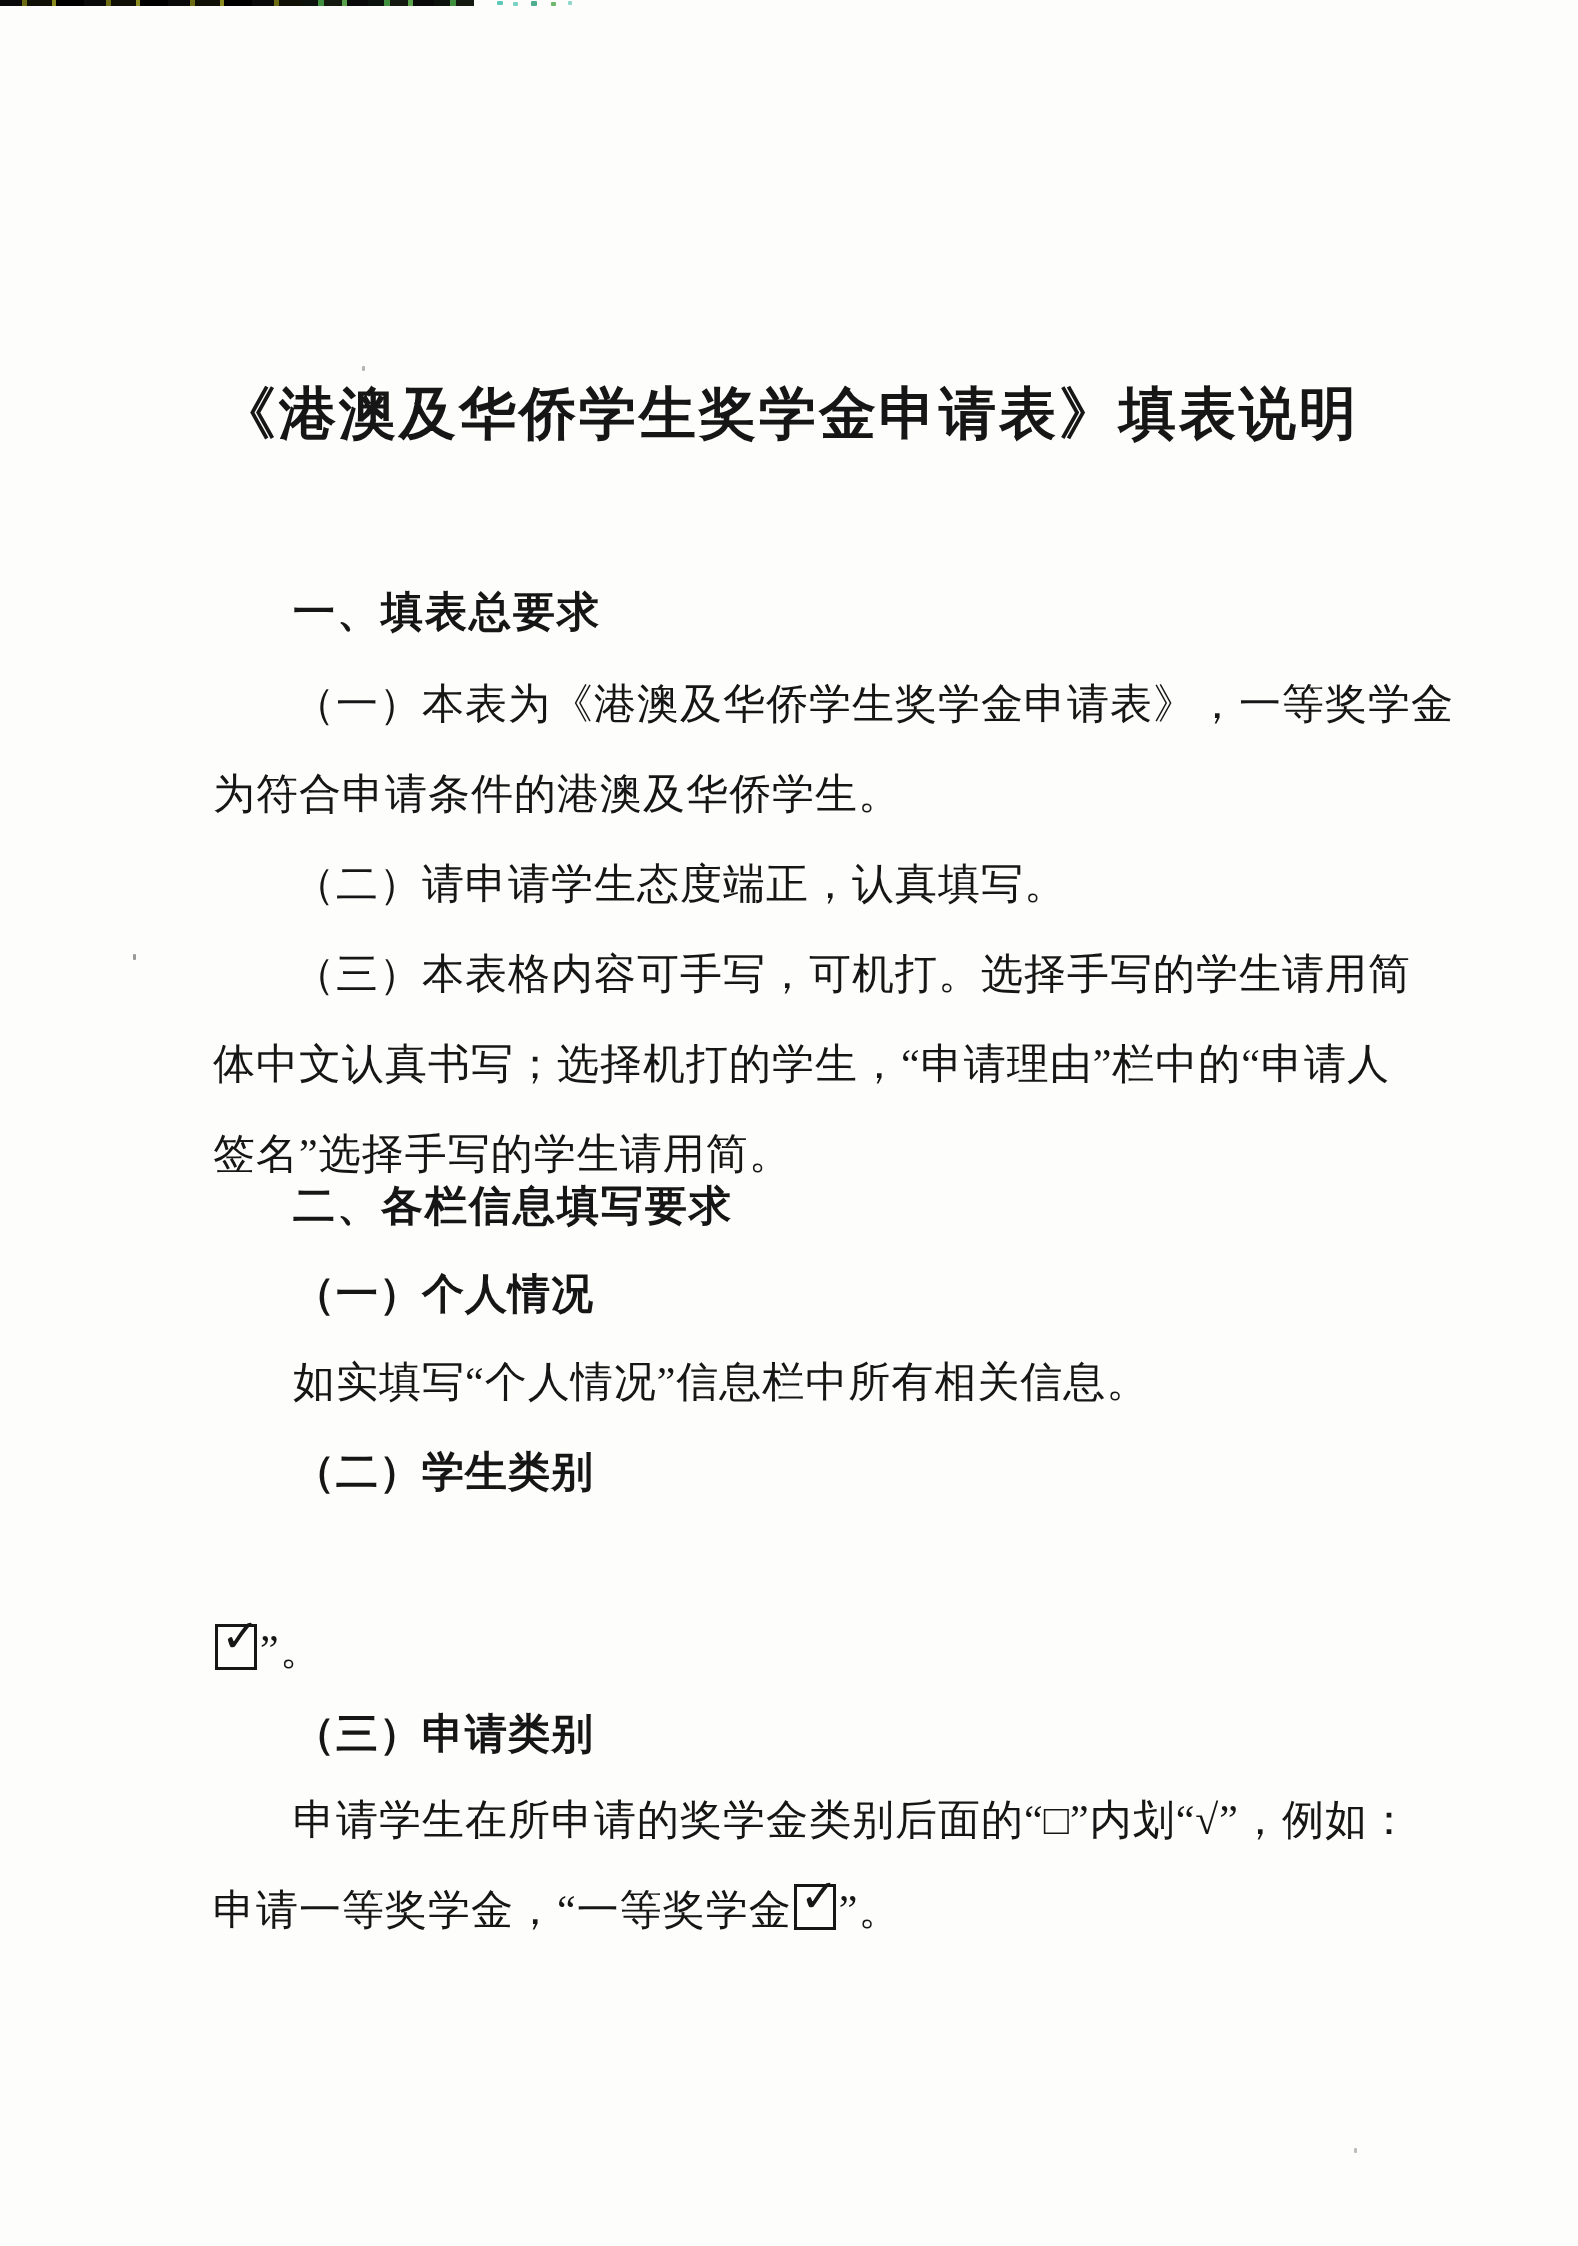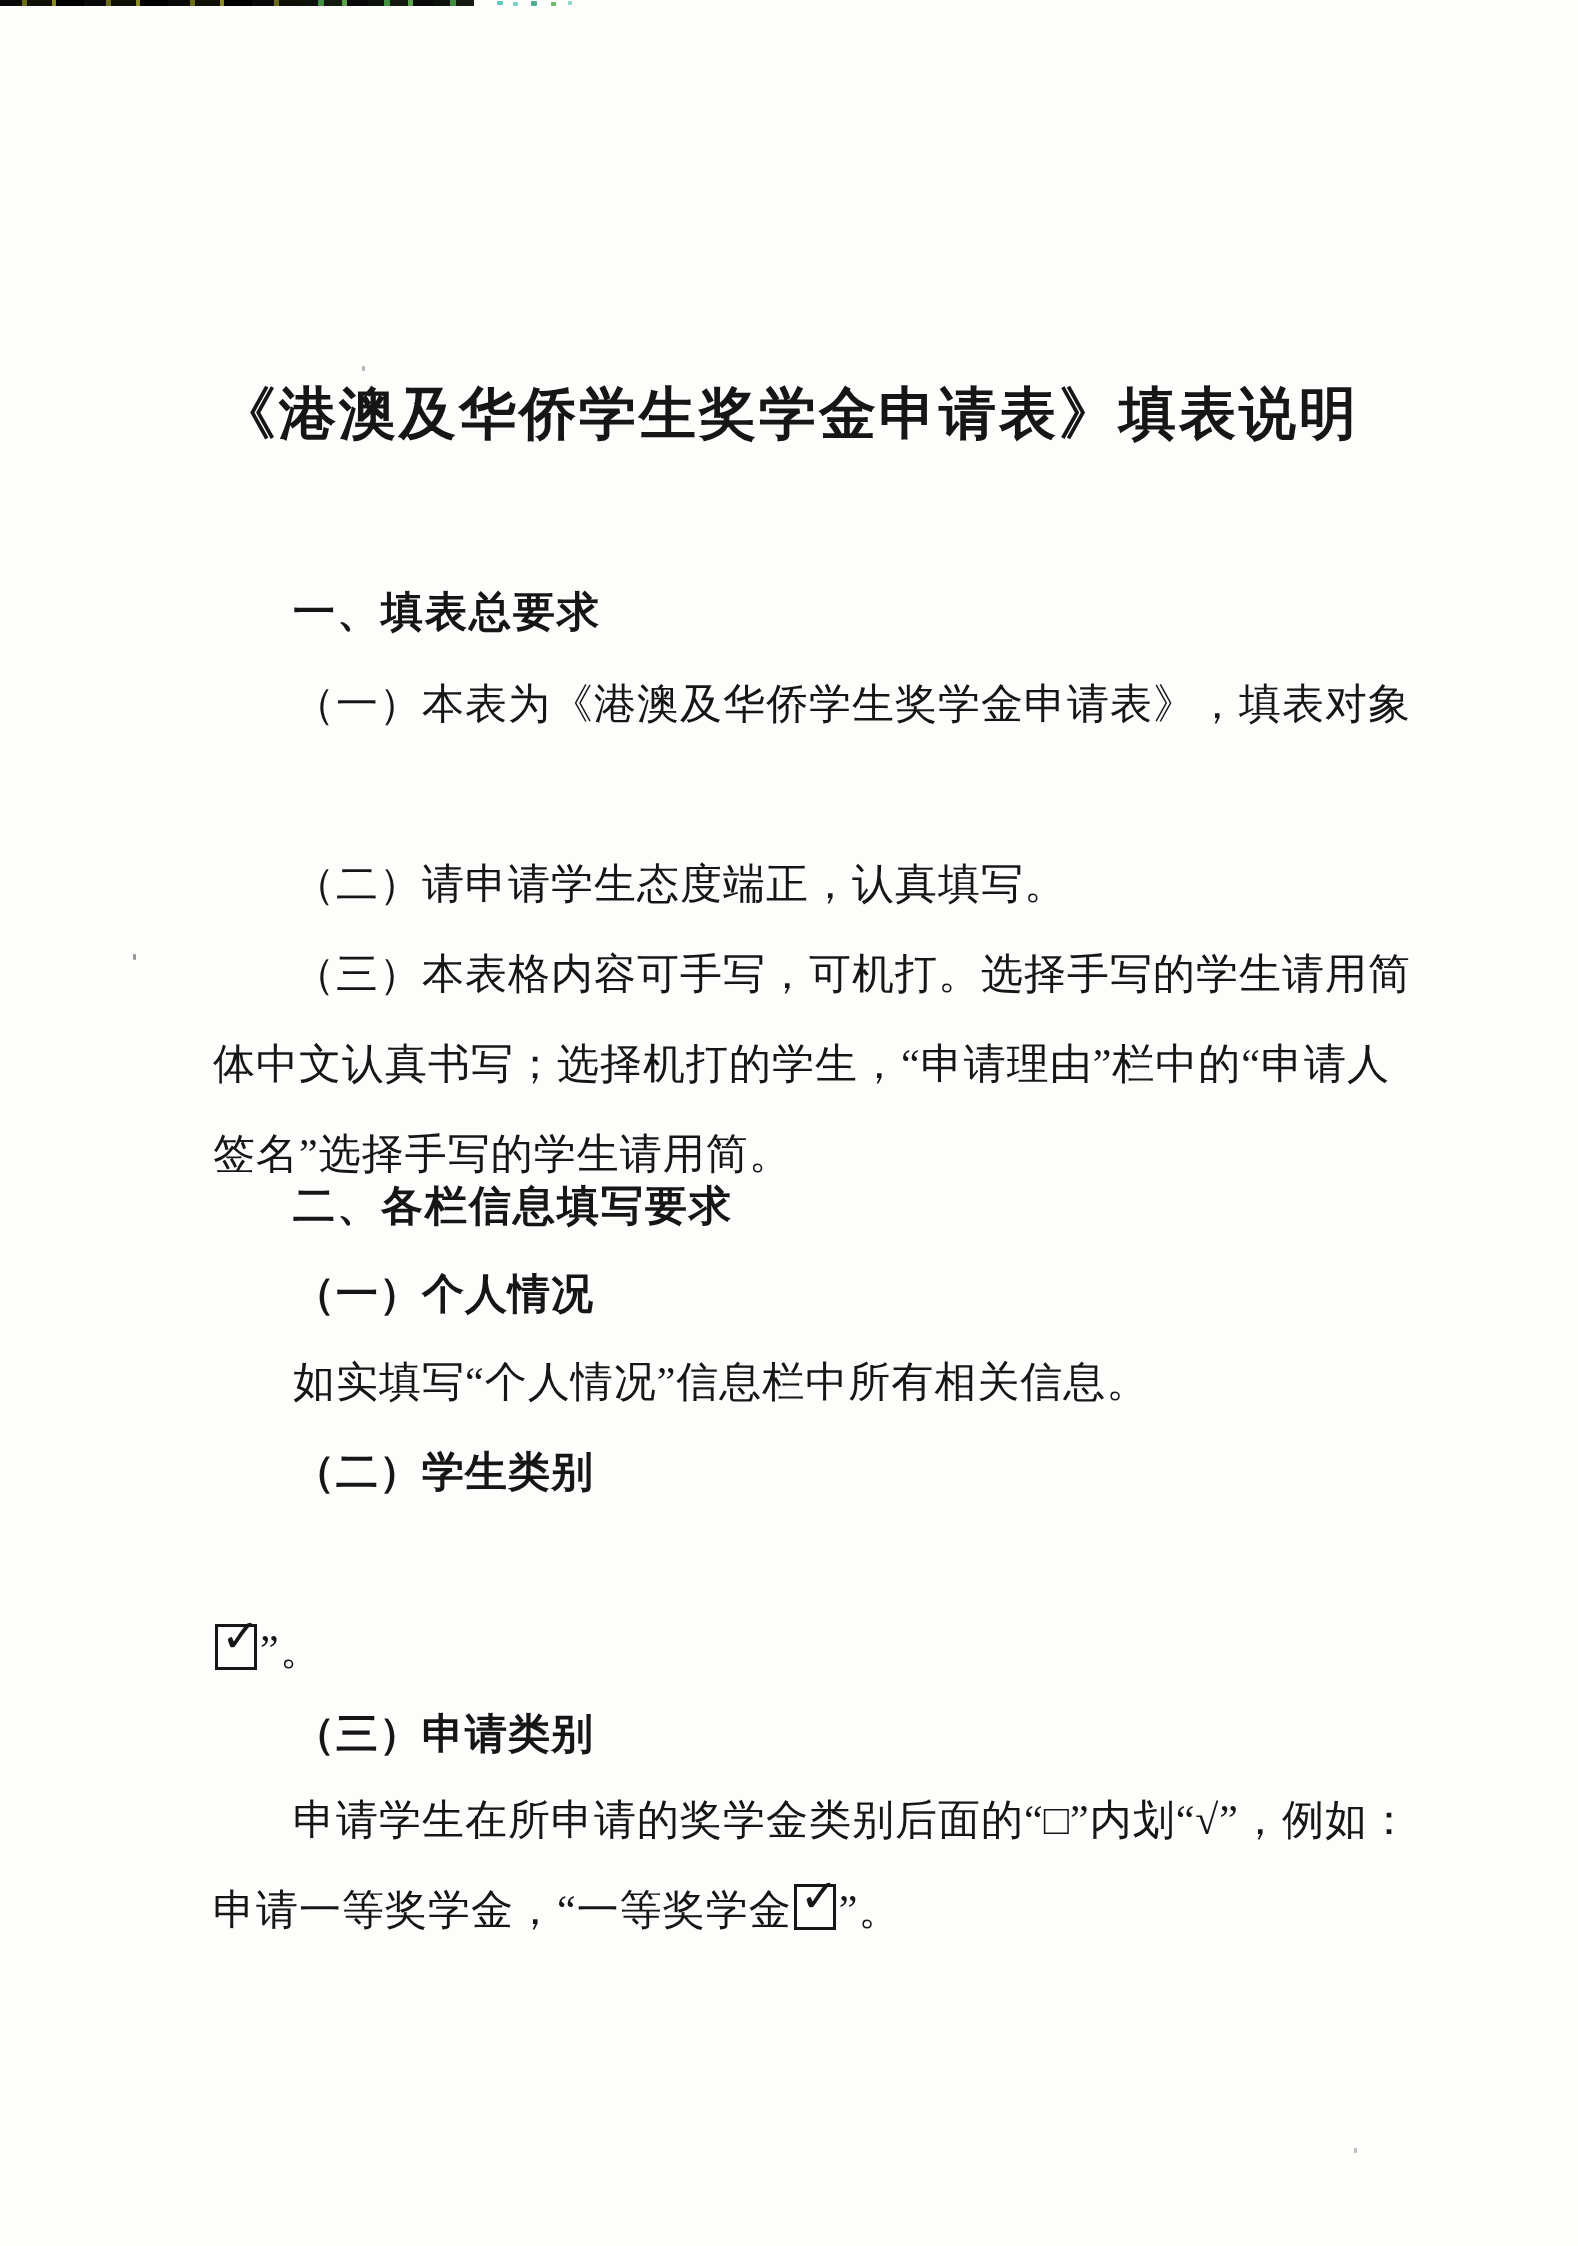--- a/index.html
+++ b/index.html
@@ -87,21 +87,22 @@
   <div class="speck" style="left:551px;top:2px;width:5px;height:4px;background:#6db86a;"></div>
   <div class="speck" style="left:568px;top:1px;width:4px;height:4px;background:#8fd8cb;"></div>
   <div class="speck" style="left:362px;top:366px;width:3px;height:5px;background:#b5b5b5;"></div>
   <div class="speck" style="left:133px;top:954px;width:3px;height:6px;background:#9a9a9a;"></div>
   <div class="speck" style="left:1354px;top:2148px;width:3px;height:5px;background:#bdbdbd;"></div>
 
   <div class="doc-title">《港澳及华侨学生奖学金申请表》填表说明</div>
 
   <div class="line ind h-num" style="top:588px">一、填表总要求</div>
 
-  <div class="line ind" style="top:680px">（一）本表为《港澳及华侨学生奖学金申请表》，填表对象</div>
+  <div class="line ind" style="top:680px">（一）本表为《港澳及华侨学生奖学金申请表》，一等奖学金</div>
+  <div class="line" style="top:770px">为符合申请条件的港澳及华侨学生。</div>
 
   <div class="line ind" style="top:860px">（二）请申请学生态度端正，认真填写。</div>
 
   <div class="line ind" style="top:950px">（三）本表格内容可手写，可机打。选择手写的学生请用简</div>
   <div class="line" style="top:1040px">体中文认真书写；选择机打的学生，“申请理由”栏中的“申请人</div>
   <div class="line" style="top:1130px">签名”选择手写的学生请用简。</div>
 
   <div class="line ind h-num" style="top:1182px">二、各栏信息填写要求</div>
 
   <div class="line ind h-sub" style="top:1270px">（一）个人情况</div>

